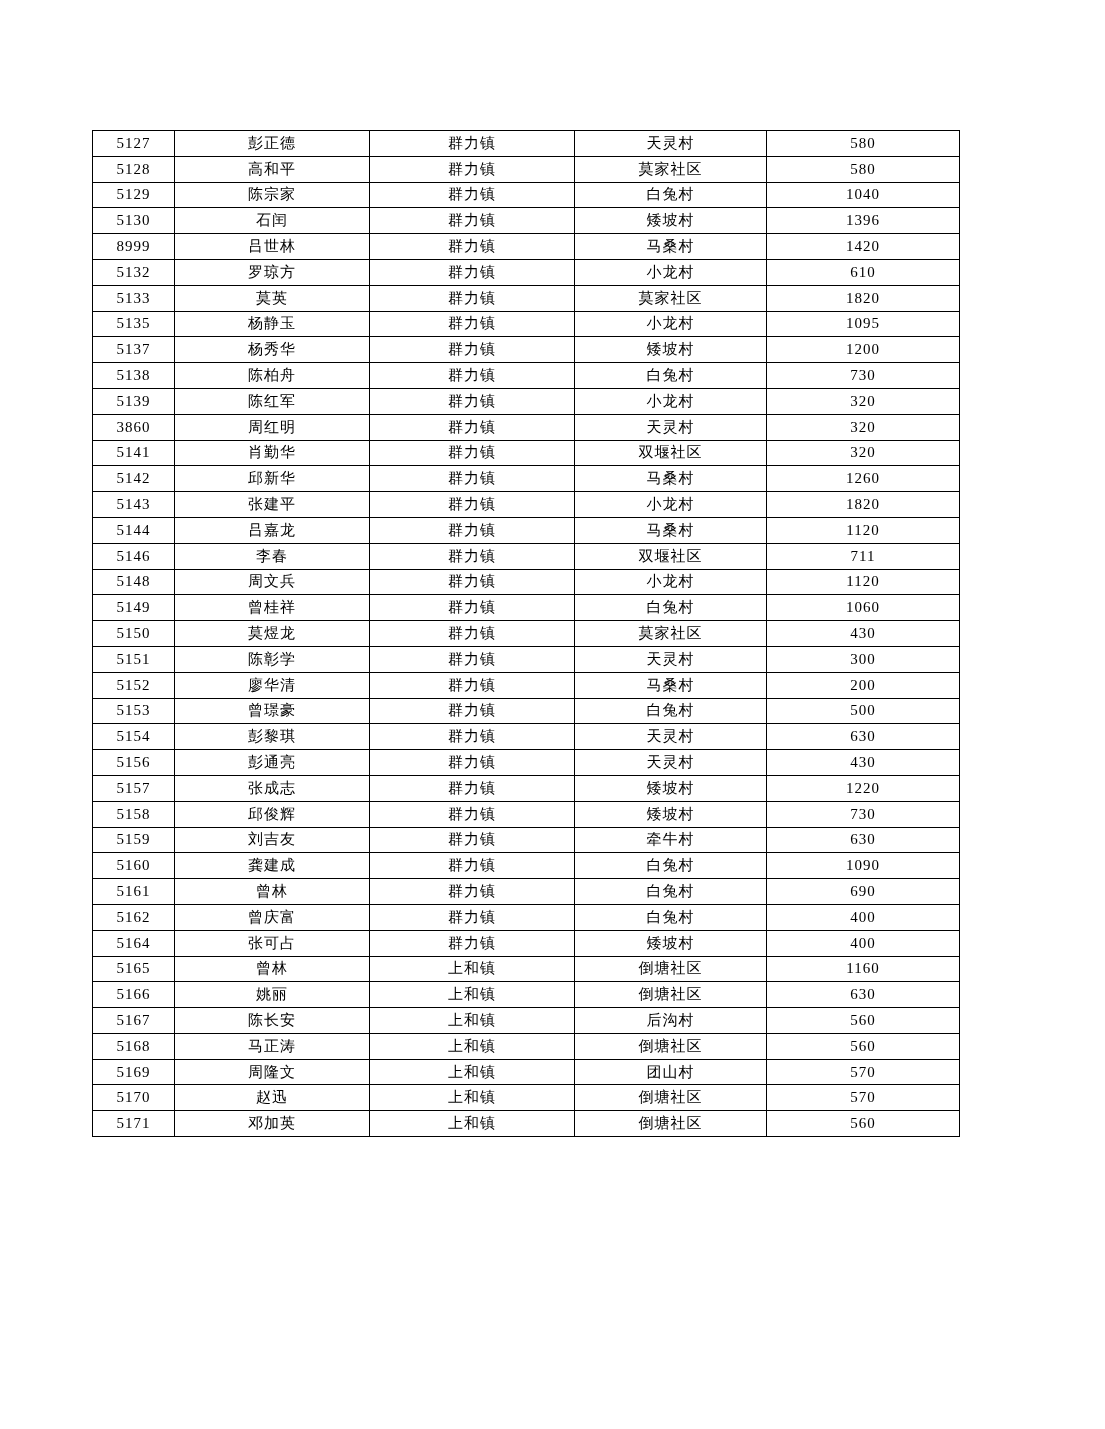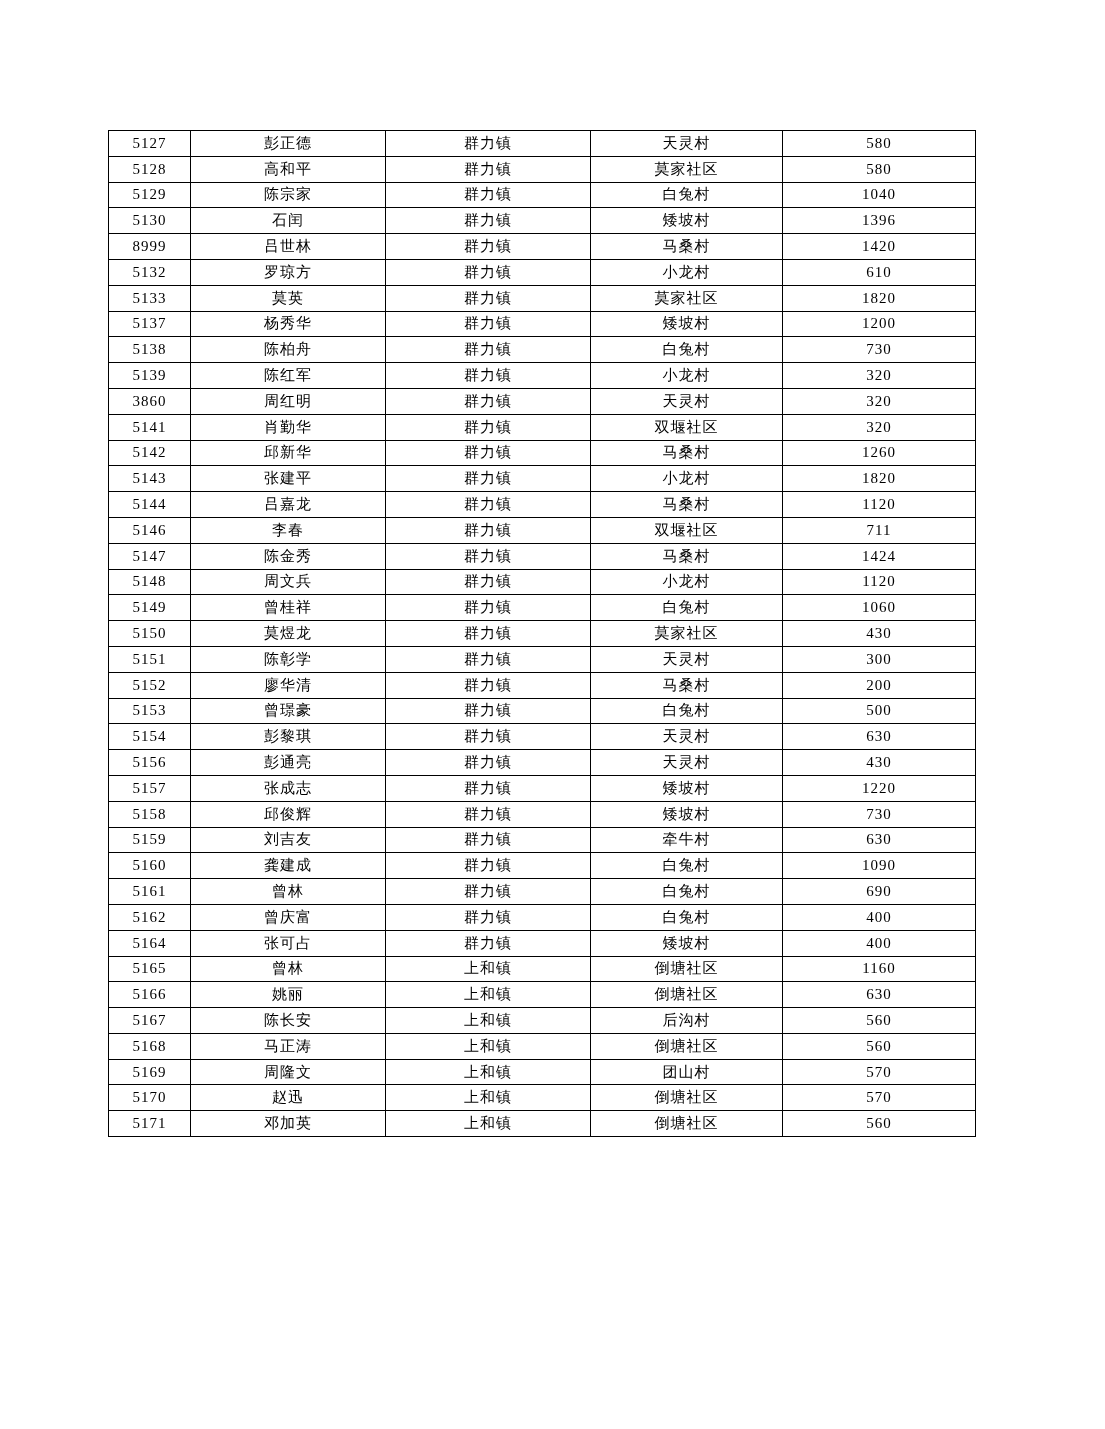--- a/index.html
+++ b/index.html
@@ -12,21 +12,21 @@
   }
   .page {
     position: relative;
     width: 1105px;
     height: 1429px;
     background: #ffffff;
     overflow: hidden;
   }
   table.records {
     position: absolute;
-    left: 108px;
+    left: 92px;
     top: 130px;
     width: 867px;
     border-collapse: collapse;
     table-layout: fixed;
   }
   table.records td {
     border: 1px solid #000000;
     height: 25.8px;
     text-align: center;
     vertical-align: middle;
@@ -99,20 +99,27 @@
           <td>610</td>
         </tr>
         <tr>
           <td>5133</td>
           <td>莫英</td>
           <td>群力镇</td>
           <td>莫家社区</td>
           <td>1820</td>
         </tr>
         <tr>
+          <td>5135</td>
+          <td>杨静玉</td>
+          <td>群力镇</td>
+          <td>小龙村</td>
+          <td>1095</td>
+        </tr>
+        <tr>
           <td>5137</td>
           <td>杨秀华</td>
           <td>群力镇</td>
           <td>矮坡村</td>
           <td>1200</td>
         </tr>
         <tr>
           <td>5138</td>
           <td>陈柏舟</td>
           <td>群力镇</td>
@@ -160,27 +167,20 @@
           <td>群力镇</td>
           <td>马桑村</td>
           <td>1120</td>
         </tr>
         <tr>
           <td>5146</td>
           <td>李春</td>
           <td>群力镇</td>
           <td>双堰社区</td>
           <td>711</td>
-        </tr>
-        <tr>
-          <td>5147</td>
-          <td>陈金秀</td>
-          <td>群力镇</td>
-          <td>马桑村</td>
-          <td>1424</td>
         </tr>
         <tr>
           <td>5148</td>
           <td>周文兵</td>
           <td>群力镇</td>
           <td>小龙村</td>
           <td>1120</td>
         </tr>
         <tr>
           <td>5149</td>

